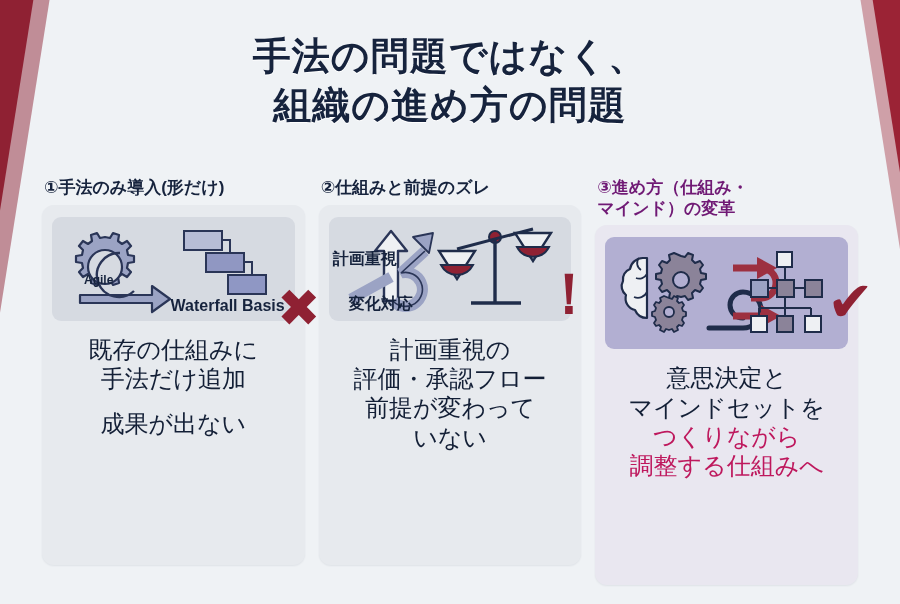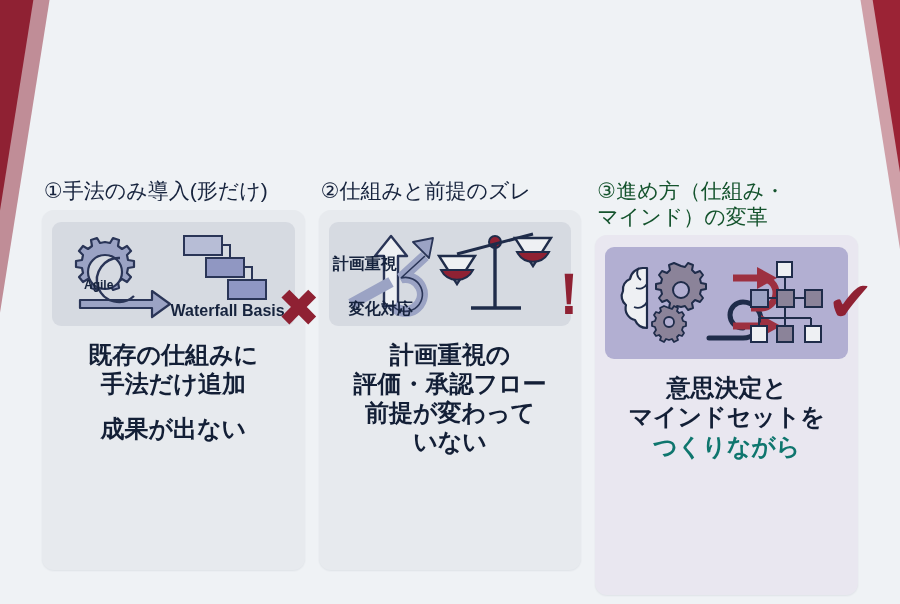--- a/index.html
+++ b/index.html
@@ -52,47 +52,47 @@
   
   .cards{
     position:absolute;left:42px;right:42px;top:178px;
     display:flex;gap:14px;align-items:flex-start;
   }
   .card{
     position:relative;
     flex:1 1 0;
   }
   .card-head{
-    font-size:21px;font-weight:normal;color:#16233d;
+    font-size:17px;font-weight:bold;color:#16233d;
     line-height:1.22;margin:0 0 6px 2px;
     white-space:pre-line;
   }
-  .card-head.accent{color:#14532d;}
+  .card-head.accent{color:#701a75;}
   .card-body{
     background:#e7eaee;
     border-radius:12px;
     padding:12px 10px 18px;
     min-height:330px;
     box-shadow:0 1px 2px rgba(20,30,50,.07);
     position:relative;
   }
   .card.third .card-body{background:#e9e7f0;}
 
   .art{
     background:#d6dae1;border-radius:9px;
     height:104px;position:relative;overflow:hidden;
     display:flex;align-items:center;justify-content:center;
   }
   .card.third .art{background:#b2afd2;height:112px;}
 
   .text-block{margin-top:14px;text-align:center;}
   .line{
-    color:#131f36;font-weight:bold;font-size:24px;line-height:1.22;
-  }
-  .line.red{color:#0f766e;}
+    color:#131f36;font-weight:normal;font-size:24px;line-height:1.22;
+  }
+  .line.red{color:#be185d;}
   .gap{height:16px;}
 
   
   .mark{
     position:absolute;font-weight:bold;z-index:5;
     color:#8f2133;line-height:1;
   }
   .mark-x{right:-16px;top:104px;font-size:52px;}
   .mark-excl{right:-16px;top:88px;font-size:56px;}
   .mark-check{right:-16px;top:96px;font-size:56px;color:#8f2133;}
@@ -108,20 +108,24 @@
 
 <div class="slide">
 
   <div class="band band-left-navy"></div>
   <div class="band band-left-red"></div>
   <div class="band band-left-rose"></div>
   <div class="band band-right-navy"></div>
   <div class="band band-right-red"></div>
   <div class="band band-right-rose"></div>
 
+  <div class="title">
+    <div>手法の問題ではなく、</div>
+    <div>組織の進め方の問題</div>
+  </div>
 
   <div class="cards">
 
     <div class="card first">
       <div class="card-head">①手法のみ導入(形だけ)</div>
       <div class="card-body">
         <div class="art">
           <svg width="230" height="92" viewBox="0 0 230 92">
             <g>
               <path d="M47 14 l5 1 3-5 6 2 -1 6 4 3 5-3 4 5 -4 4 1 5 6 1 0 6 -6 1 -1 5 4 4 -4 5 -5-3 -4 3 1 6 -6 2 -3-5 -5 1 -5-1 -3 5 -6-2 1-6 -4-3 -5 3 -4-5 4-4 -1-5 -6-1 0-6 6-1 1-5 -4-4 4-5 5 3 4-3 -1-6 6-2 3 5z" fill="#9ba3c4" stroke="#2a3557" stroke-width="2.2" stroke-linejoin="round"></path>
@@ -229,19 +233,20 @@
               <rect x="196" y="72" width="16" height="16" fill="#eef0f3" stroke="#1f2c4a" stroke-width="2"></rect>
               <path d="M176 23 v13 M159 44 h9 M185 44 h11 M176 53 v11 M150 64 v8 M150 64 h52 M202 64 v8 M176 64 v8" fill="none" stroke="#1f2c4a" stroke-width="2"></path>
             </g>
           </svg>
         </div>
 
         <div class="text-block">
           <div class="line">意思決定と</div>
           <div class="line">マインドセットを</div>
           <div class="line red">つくりながら</div>
+          <div class="line red">調整する仕組みへ</div>
         </div>
       </div>
       <div class="mark mark-check">✔</div>
     </div>
 
   </div>
 </div>
 
 </body></html>

